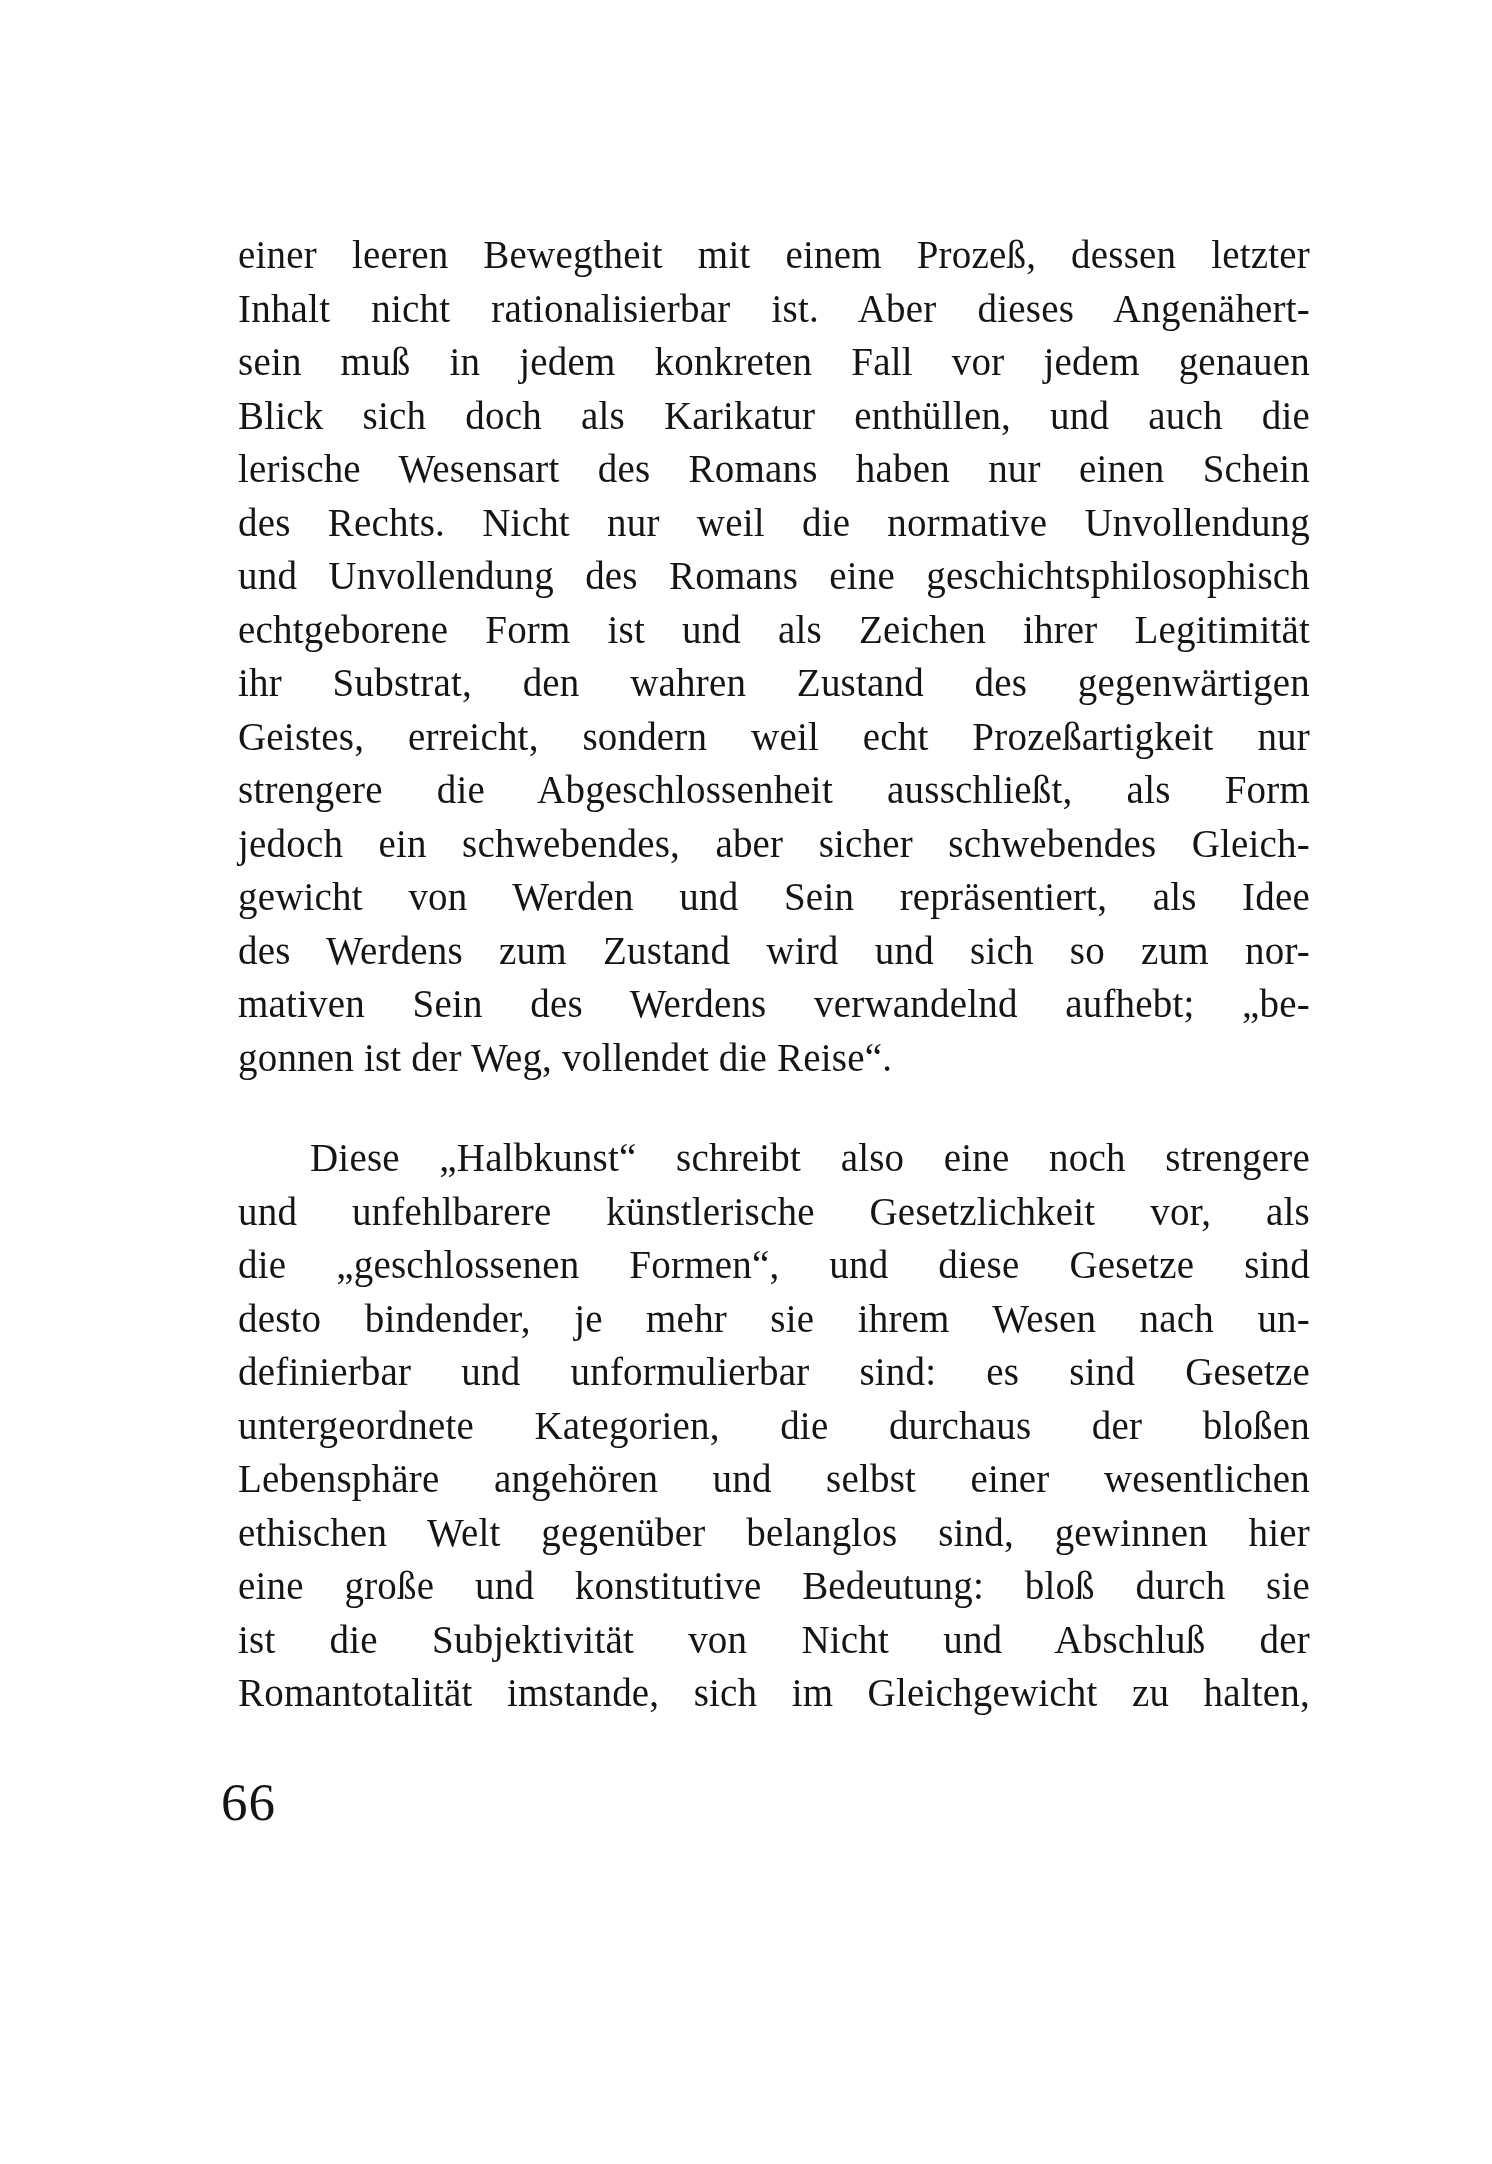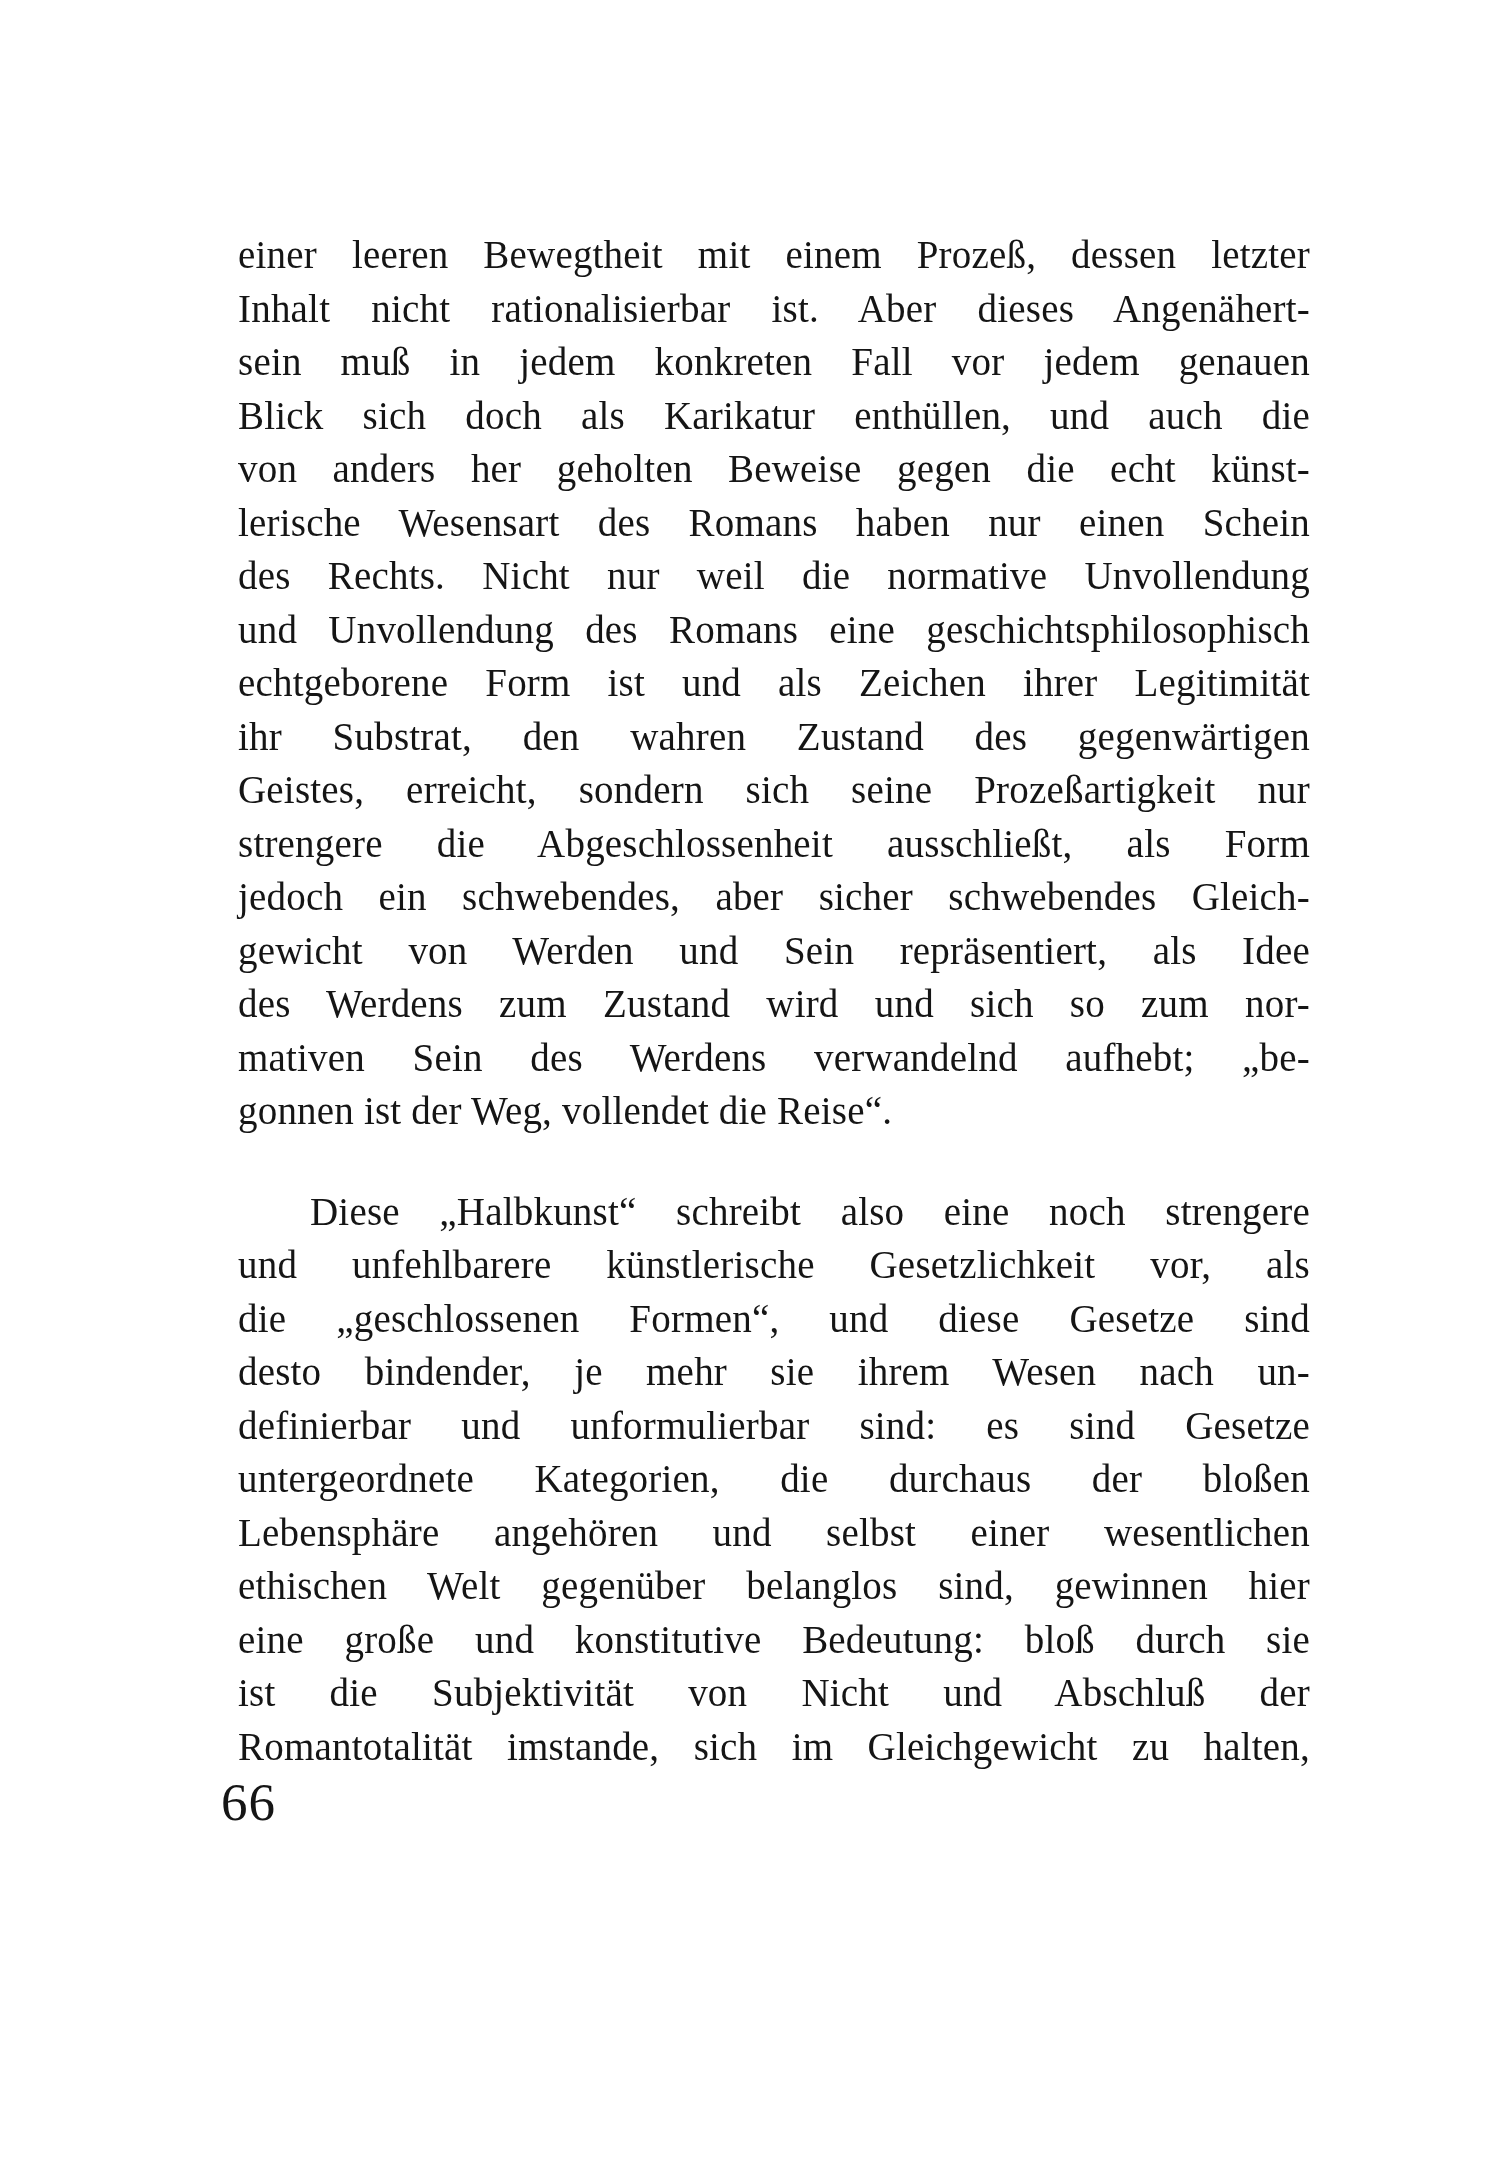--- a/index.html
+++ b/index.html
@@ -61,27 +61,26 @@
 <body>
 
 <div class="page">
   <div class="text-block">
 
     <div class="paragraph">
       <div class="line">einer leeren Bewegtheit mit einem Prozeß, dessen letzter</div>
       <div class="line">Inhalt nicht rationalisierbar ist. Aber dieses Angenähert-</div>
       <div class="line">sein muß in jedem konkreten Fall vor jedem genauen</div>
       <div class="line">Blick sich doch als Karikatur enthüllen, und auch die</div>
-      <div class="line">von anders her geholten Beweise gegen die echt künst-</div>
       <div class="line">lerische Wesensart des Romans haben nur einen Schein</div>
       <div class="line">des Rechts. Nicht nur weil die normative Unvollendung</div>
       <div class="line">und Unvollendung des Romans eine geschichtsphilosophisch</div>
       <div class="line">echtgeborene Form ist und als Zeichen ihrer Legitimität</div>
       <div class="line">ihr Substrat, den wahren Zustand des gegenwärtigen</div>
-      <div class="line">Geistes, erreicht, sondern sich seine Prozeßartigkeit nur</div>
+      <div class="line">Geistes, erreicht, sondern weil echt Prozeßartigkeit nur</div>
       <div class="line">strengere die Abgeschlossenheit ausschließt, als Form</div>
       <div class="line">jedoch ein schwebendes, aber sicher schwebendes Gleich-</div>
       <div class="line">gewicht von Werden und Sein repräsentiert, als Idee</div>
       <div class="line">des Werdens zum Zustand wird und sich so zum nor-</div>
       <div class="line">mativen Sein des Werdens verwandelnd aufhebt; „be-</div>
       <div class="line para-end">gonnen ist der Weg, vollendet die Reise“.</div>
     </div>
 
     <div class="paragraph">
       <div class="line indent">Diese „Halbkunst“ schreibt also eine noch strengere</div>

